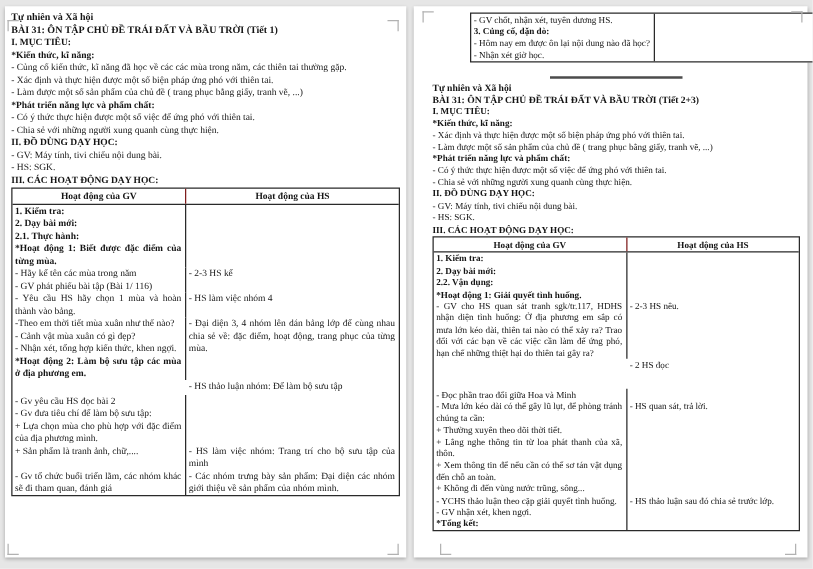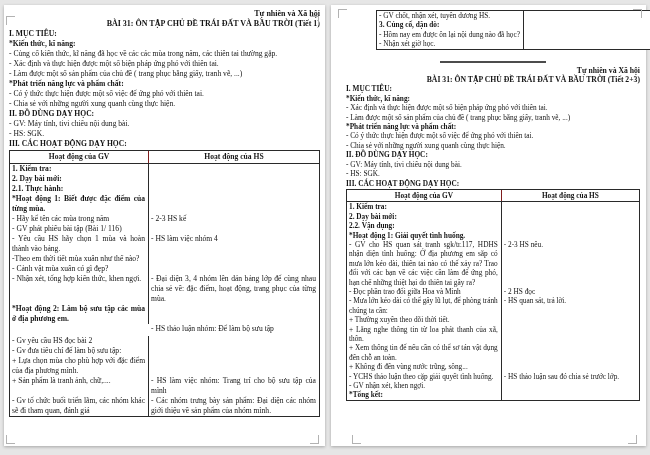--- a/index.html
+++ b/index.html
@@ -7,21 +7,21 @@
     position:relative;width:650px;height:455px;background:#e6e6e6;
     font-family:"Liberation Serif","DejaVu Serif",serif;color:#141414;
     overflow:hidden;
   }
   .page{position:absolute;top:5px;background:#ffffff;box-sizing:border-box;
         box-shadow:0 1px 3px rgba(0,0,0,.28);}
   #page-left{left:4px;width:321px;height:441px;font-size:7.6px;line-height:10px;
              padding:4px 5px 0 5px;}
   #page-right{left:331px;width:315px;height:441px;font-size:7.3px;line-height:9.4px;
               padding:4px 6px 0 15px;}
-  .doc-head{text-align:right;font-weight:bold;}
+  .doc-head{text-align:left;font-weight:bold;}
   #page-left .doc-head{font-size:8px;}
   #page-right .doc-head{font-size:7.7px;}
   .para{text-align:justify;}
   .bold{font-weight:bold;}
   .doc-table{border:1px solid #2a2a2a;margin-top:1px;background:#fff;}
   .t-head{display:flex;border-bottom:1px solid #2a2a2a;}
   .t-hcell{font-weight:bold;text-align:center;padding:1px 0;box-sizing:border-box;}
   .t-hcell.gv{border-right:1px solid #7f1d1d;}
   .t-row{display:flex;}
   .t-cell{box-sizing:border-box;padding:0 3px 0 2px;}
@@ -94,21 +94,21 @@
           <div class="t-cell hs" style="width: 55%;">
             <div class="para">- HS làm việc nhóm 4</div>
           </div>
         </div>
         <div class="t-row">
           <div class="t-cell gv" style="width: 45%;">
             <div class="para">-Theo em thời tiết mùa xuân như thế nào?</div>
             <div class="para">- Cảnh vật mùa xuân có gì đẹp?</div>
             <div class="para">- Nhận xét, tổng hợp kiến thức, khen ngợi.</div>
           </div>
-          <div class="t-cell hs" style="width: 55%; margin-top: 20px;">
+          <div class="t-cell hs" style="width: 55%;">
             <div class="para">- Đại diện 3, 4 nhóm lên dán bảng lớp để cùng nhau chia sẻ về: đặc điểm, hoạt động, trang phục của từng mùa.</div>
           </div>
         </div>
         <div class="t-row">
           <div class="t-cell gv" style="width: 45%;">
             <div class="para bold">*Hoạt động 2: Làm bộ sưu tập các mùa ở địa phương em.</div>
           </div>
           <div class="t-cell hs" style="width: 55%;"></div>
         </div>
         <div class="t-row">
@@ -193,21 +193,21 @@
         </div>
         <div class="t-row">
           <div class="t-cell gv" style="width: 53%;">
             <div class="para">- GV cho HS quan sát tranh sgk/tr.117, HDHS nhận diện tình huống: Ở địa phương em sắp có mưa lớn kéo dài, thiên tai nào có thể xảy ra? Trao đổi với các bạn về các việc cần làm để ứng phó, hạn chế những thiệt hại do thiên tai gây ra?</div>
           </div>
           <div class="t-cell hs" style="width: 47%;">
             <div class="para">- 2-3 HS nêu.</div>
           </div>
         </div>
         <div class="t-row">
-          <div class="t-cell gv" style="width: 53%;">
+          <div class="t-cell gv" style="width: 53%; margin-top: 24px;">
             <div class="para">- Đọc phần trao đổi giữa Hoa và Minh</div>
           </div>
           <div class="t-cell hs" style="width: 47%;">
             <div class="para">- 2 HS đọc</div>
           </div>
         </div>
         <div class="t-row">
           <div class="t-cell gv" style="width: 53%;">
             <div class="para">- Mưa lớn kéo dài có thể gây lũ lụt, để phòng tránh chúng ta cần:</div>
             <div class="para">+ Thường xuyên theo dõi thời tiết.</div>

